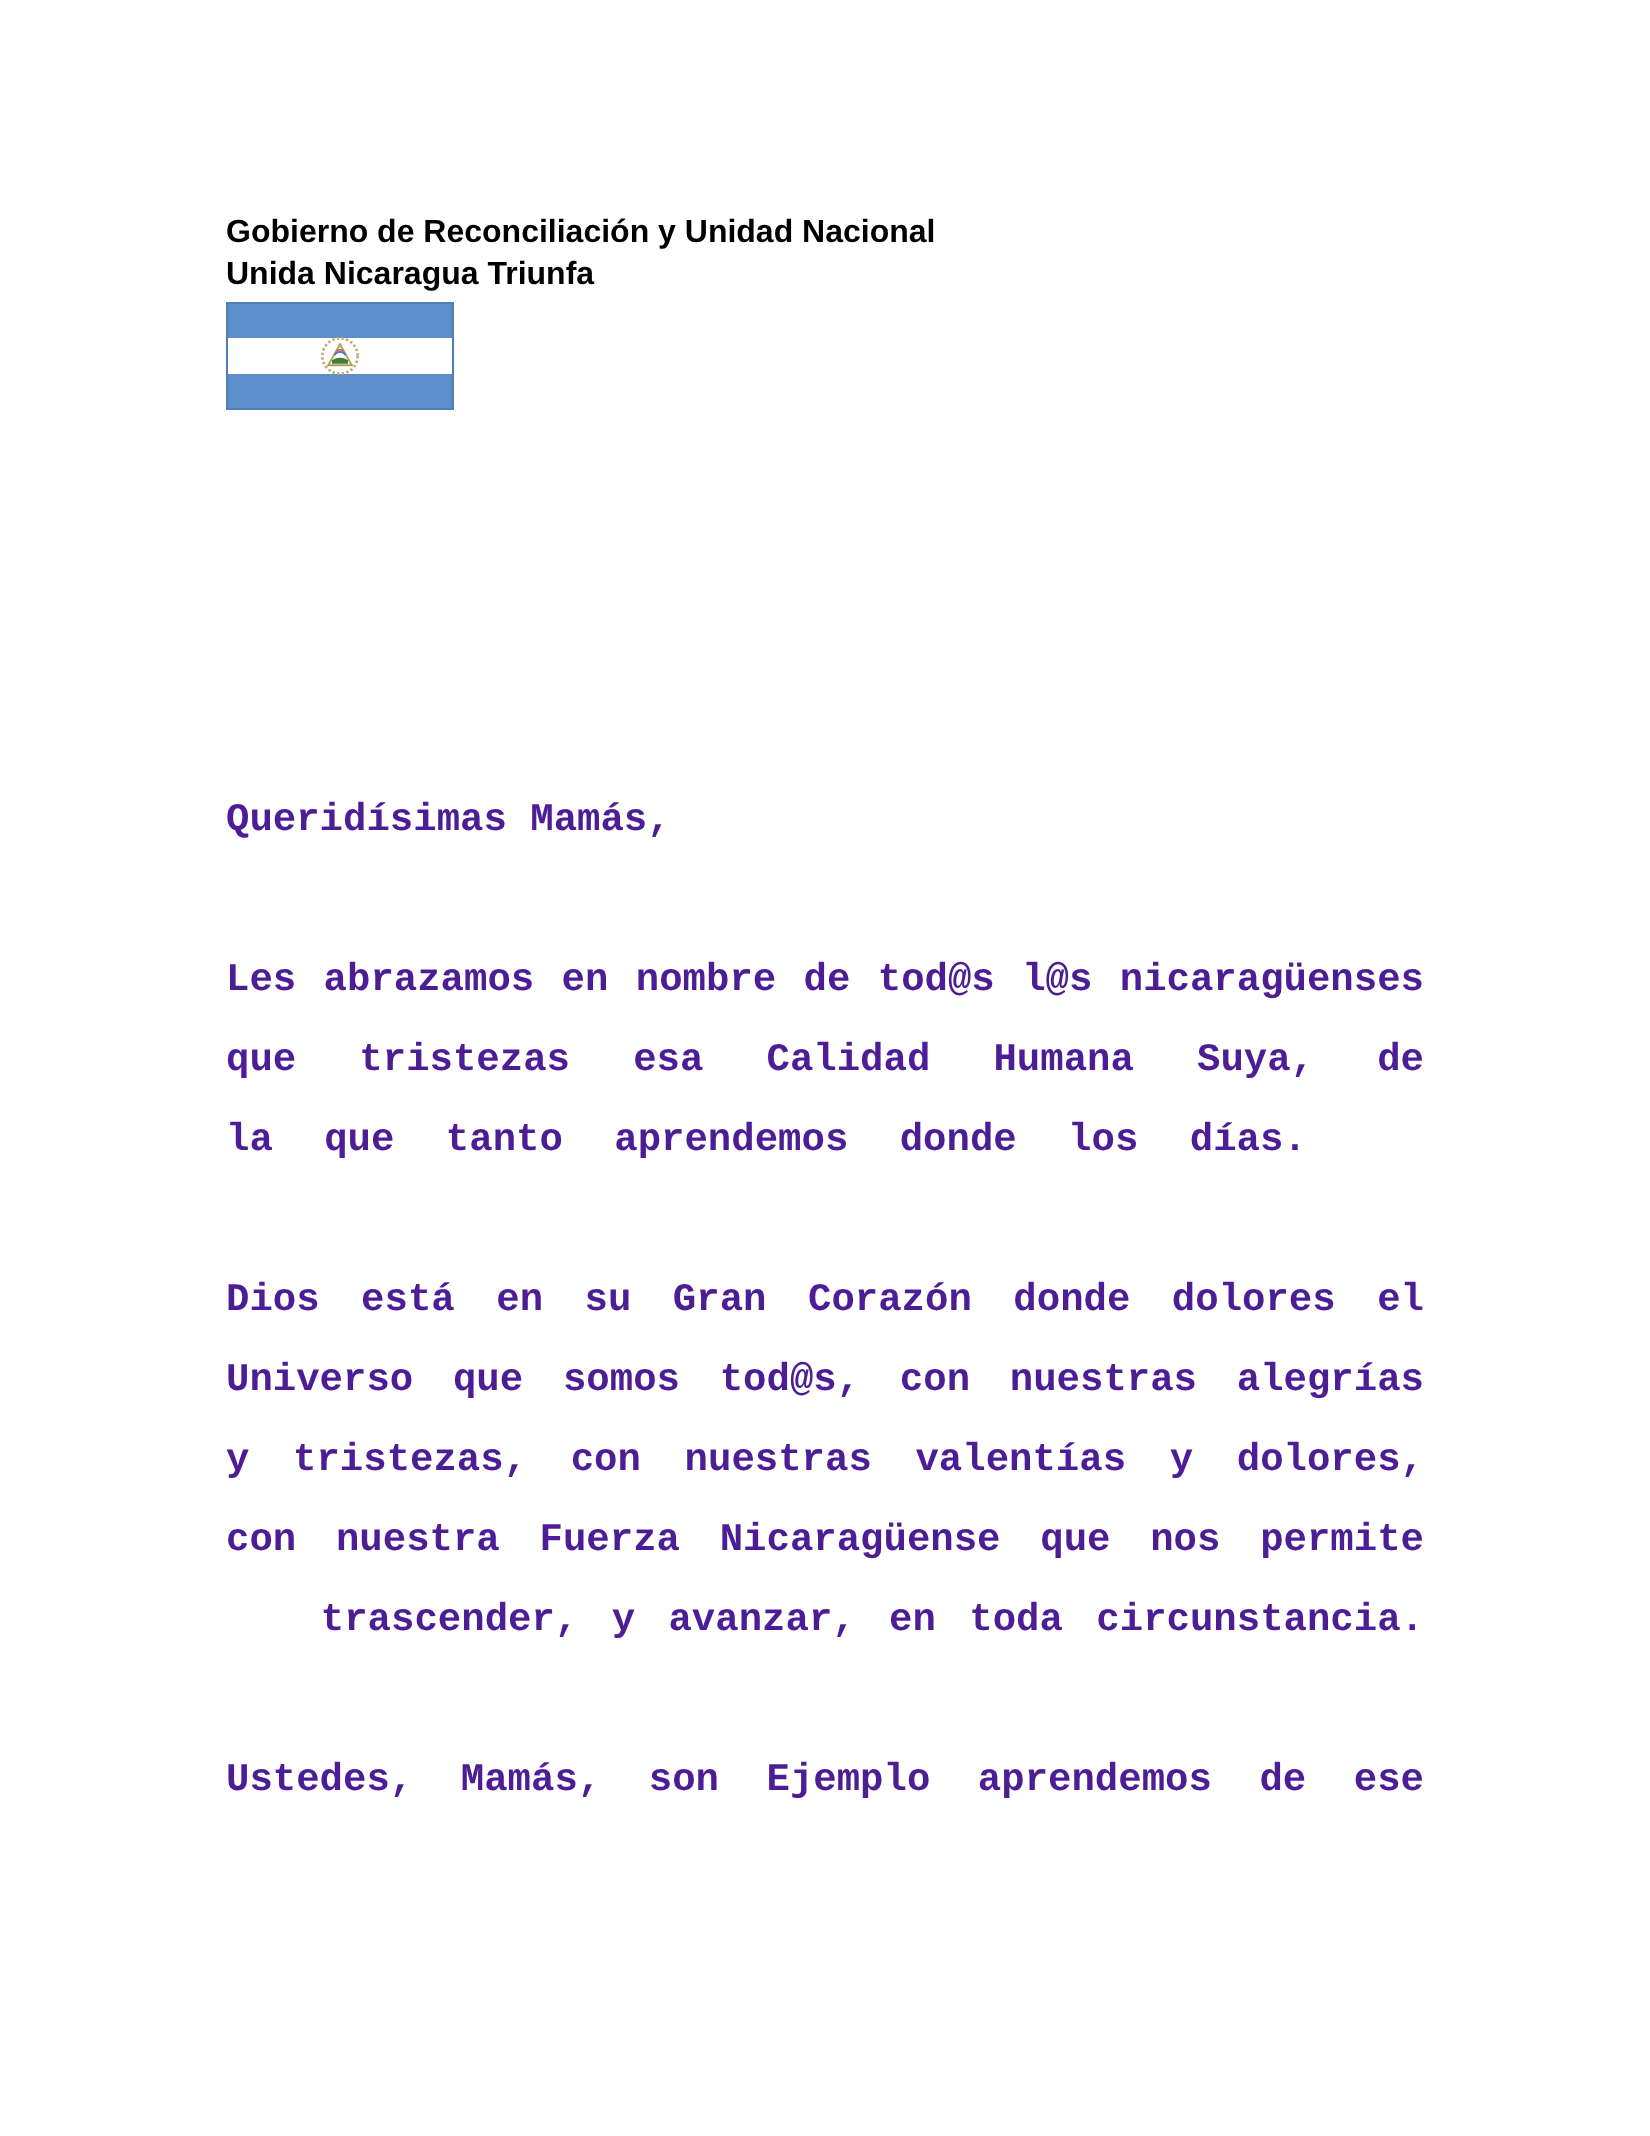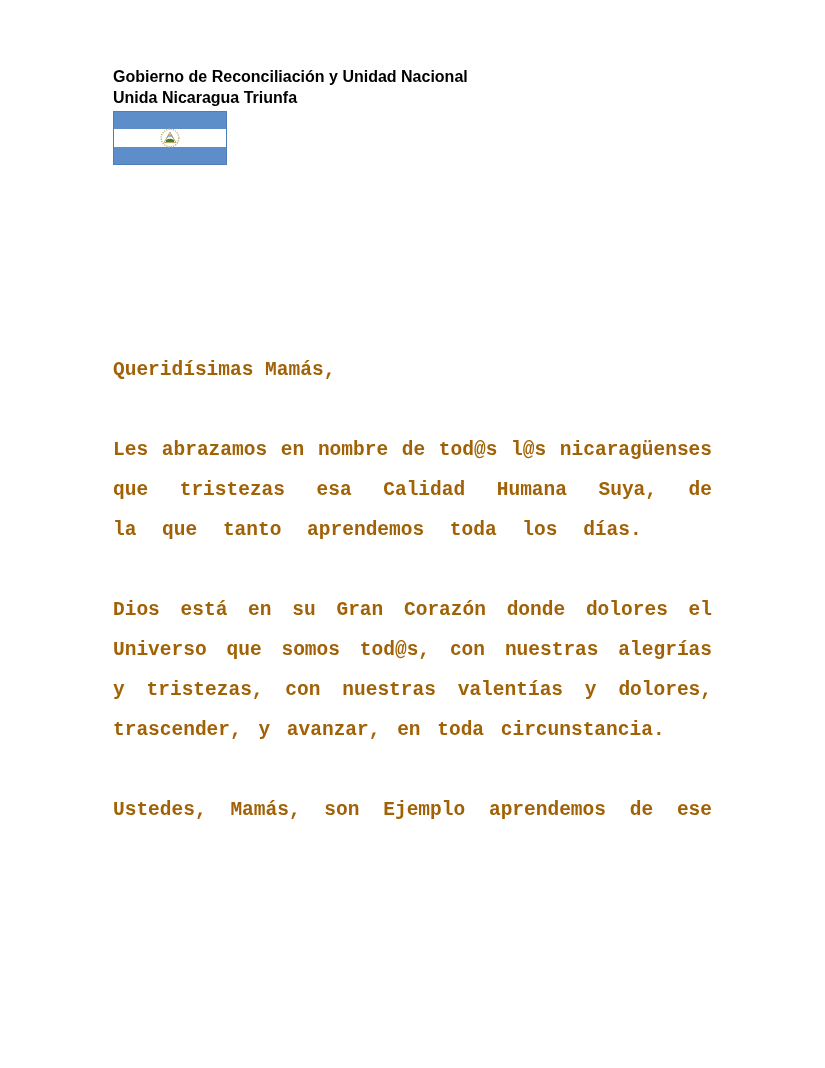--- a/index.html
+++ b/index.html
@@ -8,20 +8,21 @@
     background: #ffffff;
   }
   .page {
     position: relative;
     width: 825px;
     height: 976px;
     background: #ffffff;
     overflow: hidden;
     font-family: "Liberation Sans", sans-serif;
     color: #000000;
+    margin-top: 40px;
   }
 
   
   .letterhead {
     position: absolute;
     left: 113px;
     top: 66px;
     width: 620px;
   }
   .letterhead .hline {
@@ -58,34 +59,34 @@
 
   
   .letter {
     position: absolute;
     left: 113px;
     top: 350px;
     width: 599px;
     font-family: "Liberation Mono", "DejaVu Sans Mono", monospace;
     font-weight: 700;
     font-size: 19.5px;
-    color: #a16207;
+    color: #4c1d95;
   }
   .letter .line {
     height: 40px;
     line-height: 40px;
     white-space: nowrap;
   }
   .letter .line.full {
     white-space: normal;
     text-align: justify;
     text-align-last: justify;
   }
   .letter .line.semi-wide { word-spacing: 14px; }
-  .letter .line.semi { word-spacing: 5px; }
+  .letter .line.semi { word-spacing: 5px; text-align: right; }
   .letter .para { margin-top: 40px; }
 </style>
 </head>
 <body>
 
 <div class="page">
 
   <div class="letterhead">
     <div class="hline">Gobierno de Reconciliación y Unidad Nacional</div>
     <div class="hline">Unida Nicaragua Triunfa</div>
@@ -104,27 +105,28 @@
     </div>
     <div class="stripe-blue"></div>
   </div>
 
   <div class="letter">
     <div class="line">Queridísimas Mamás,</div>
 
     <div class="para">
       <div class="line full">Les abrazamos en nombre de tod@s l@s nicaragüenses</div>
       <div class="line full">que tristezas esa Calidad Humana Suya, de</div>
-      <div class="line semi-wide">la que tanto aprendemos toda los días.</div>
+      <div class="line semi-wide">la que tanto aprendemos donde los días.</div>
     </div>
 
     <div class="para">
       <div class="line full">Dios está en su Gran Corazón donde dolores el</div>
       <div class="line full">Universo que somos tod@s, con nuestras alegrías</div>
       <div class="line full">y tristezas, con nuestras valentías y dolores,</div>
+      <div class="line full">con nuestra Fuerza Nicaragüense que nos permite</div>
       <div class="line semi">trascender, y avanzar, en toda circunstancia.</div>
     </div>
 
     <div class="para">
       <div class="line full">Ustedes, Mamás, son Ejemplo aprendemos de ese</div>
     </div>
   </div>
 
 </div>
 

